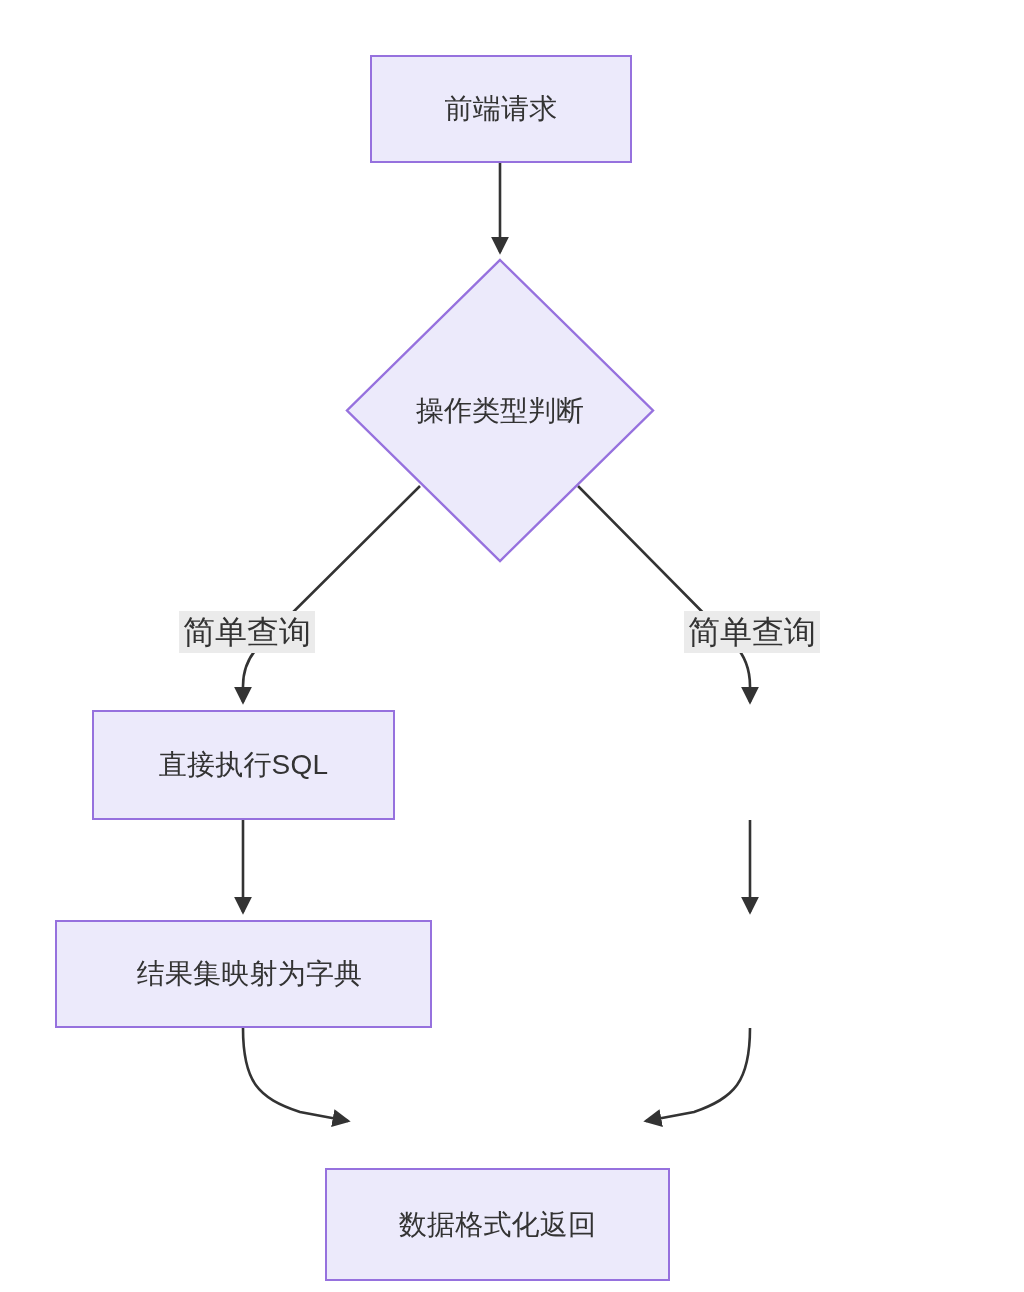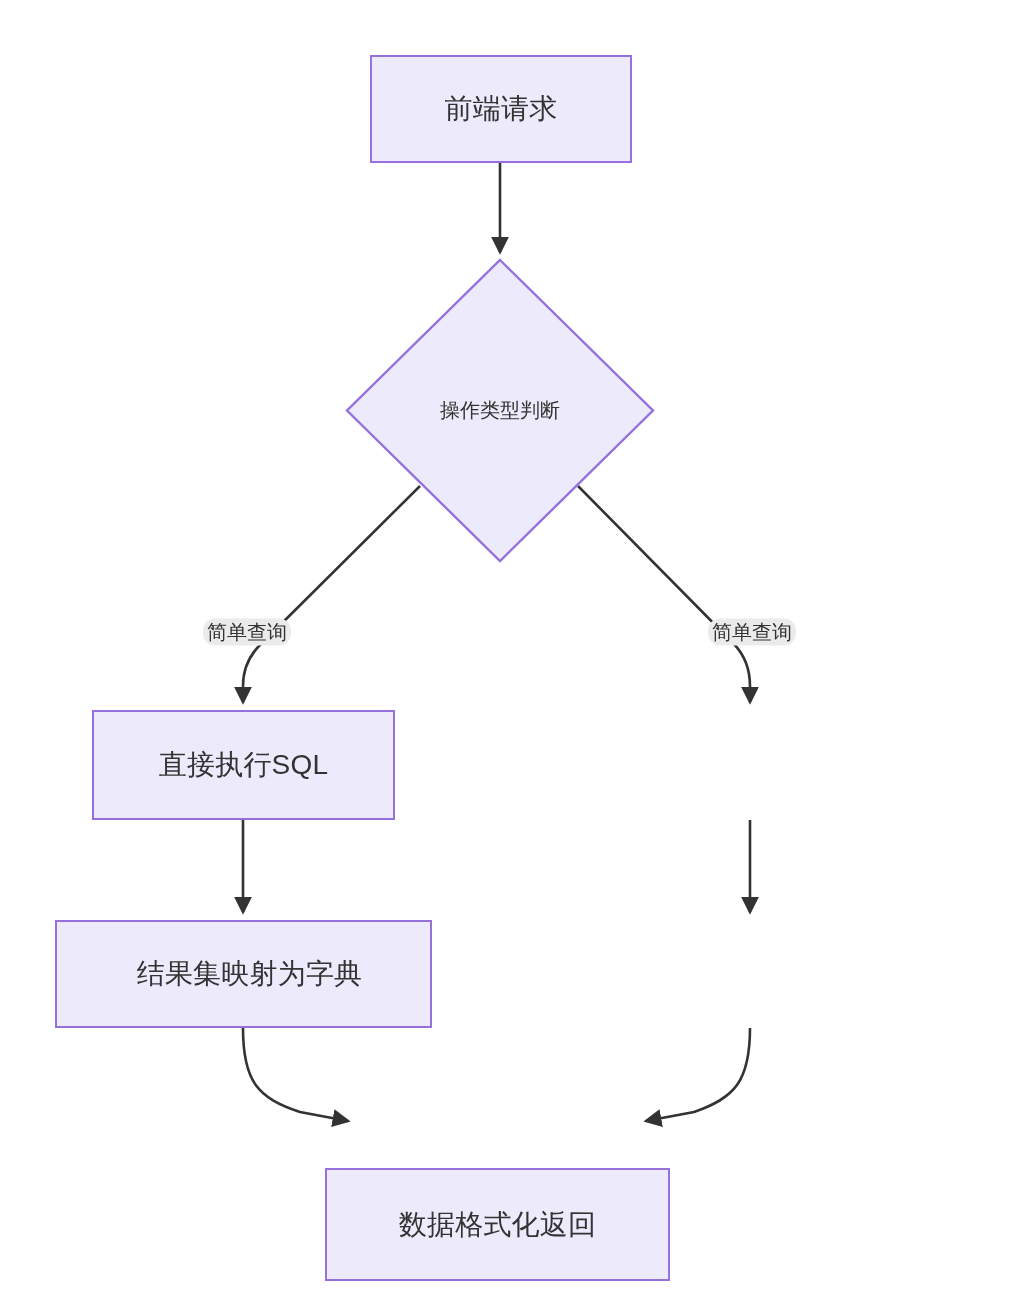--- a/index.html
+++ b/index.html
@@ -54,33 +54,32 @@
     position: absolute;
     left: 0;
     top: 0;
     width: 100%;
     height: 100%;
   }
   .diamond-text {
     position: relative;
     z-index: 2;
     color: #333333;
-    font-size: 20px;
+    font-size: 28px;
     white-space: nowrap;
   }
   .edge-label {
     position: absolute;
     background: #EBEBEB;
     color: #333333;
-    font-size: 20px;
+    font-size: 32px;
     line-height: 1.25;
     padding: 1px 4px;
     white-space: nowrap;
     transform: translate(-50%, -50%);
-    border-radius: 12px;
   }
 </style>
 </head>
 <body>
 
 <div id="canvas">
 
   <svg id="edges" viewBox="0 0 1024 1292" width="1024" height="1292" xmlns="http://www.w3.org/2000/svg">
     <defs>
       <marker id="arrow" viewBox="0 0 10 10" refX="8.5" refY="5" markerWidth="7" markerHeight="7" orient="auto-start-reverse">

